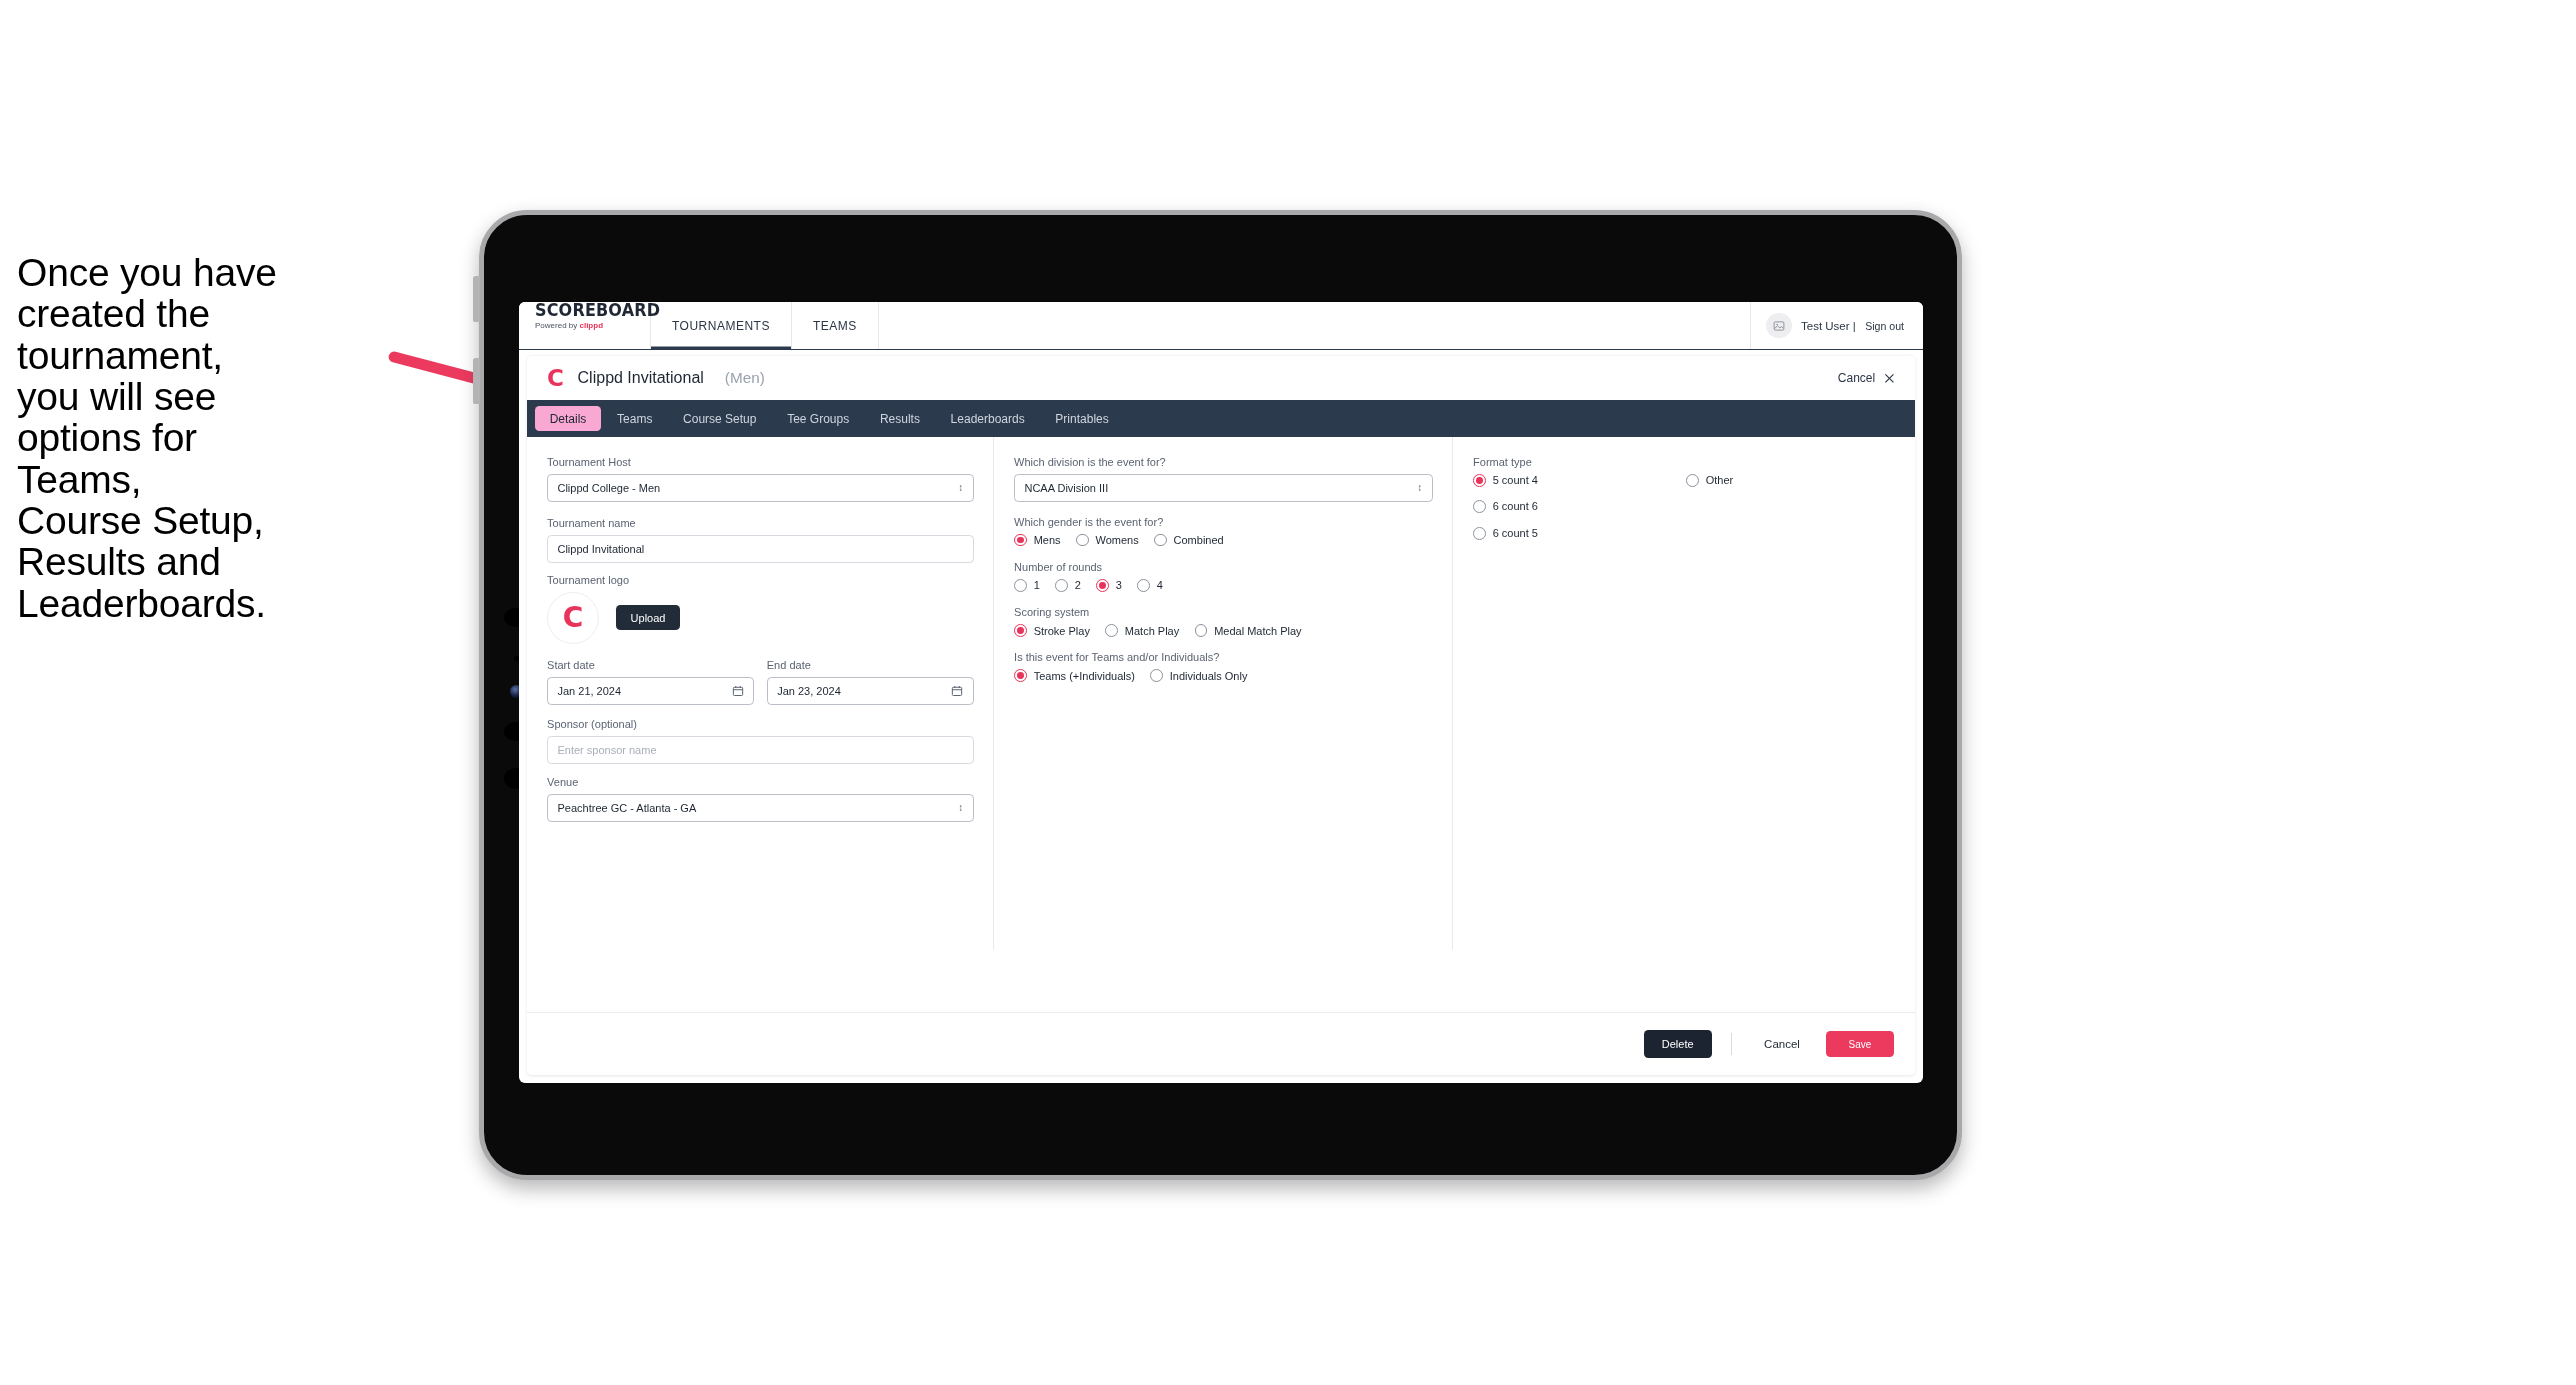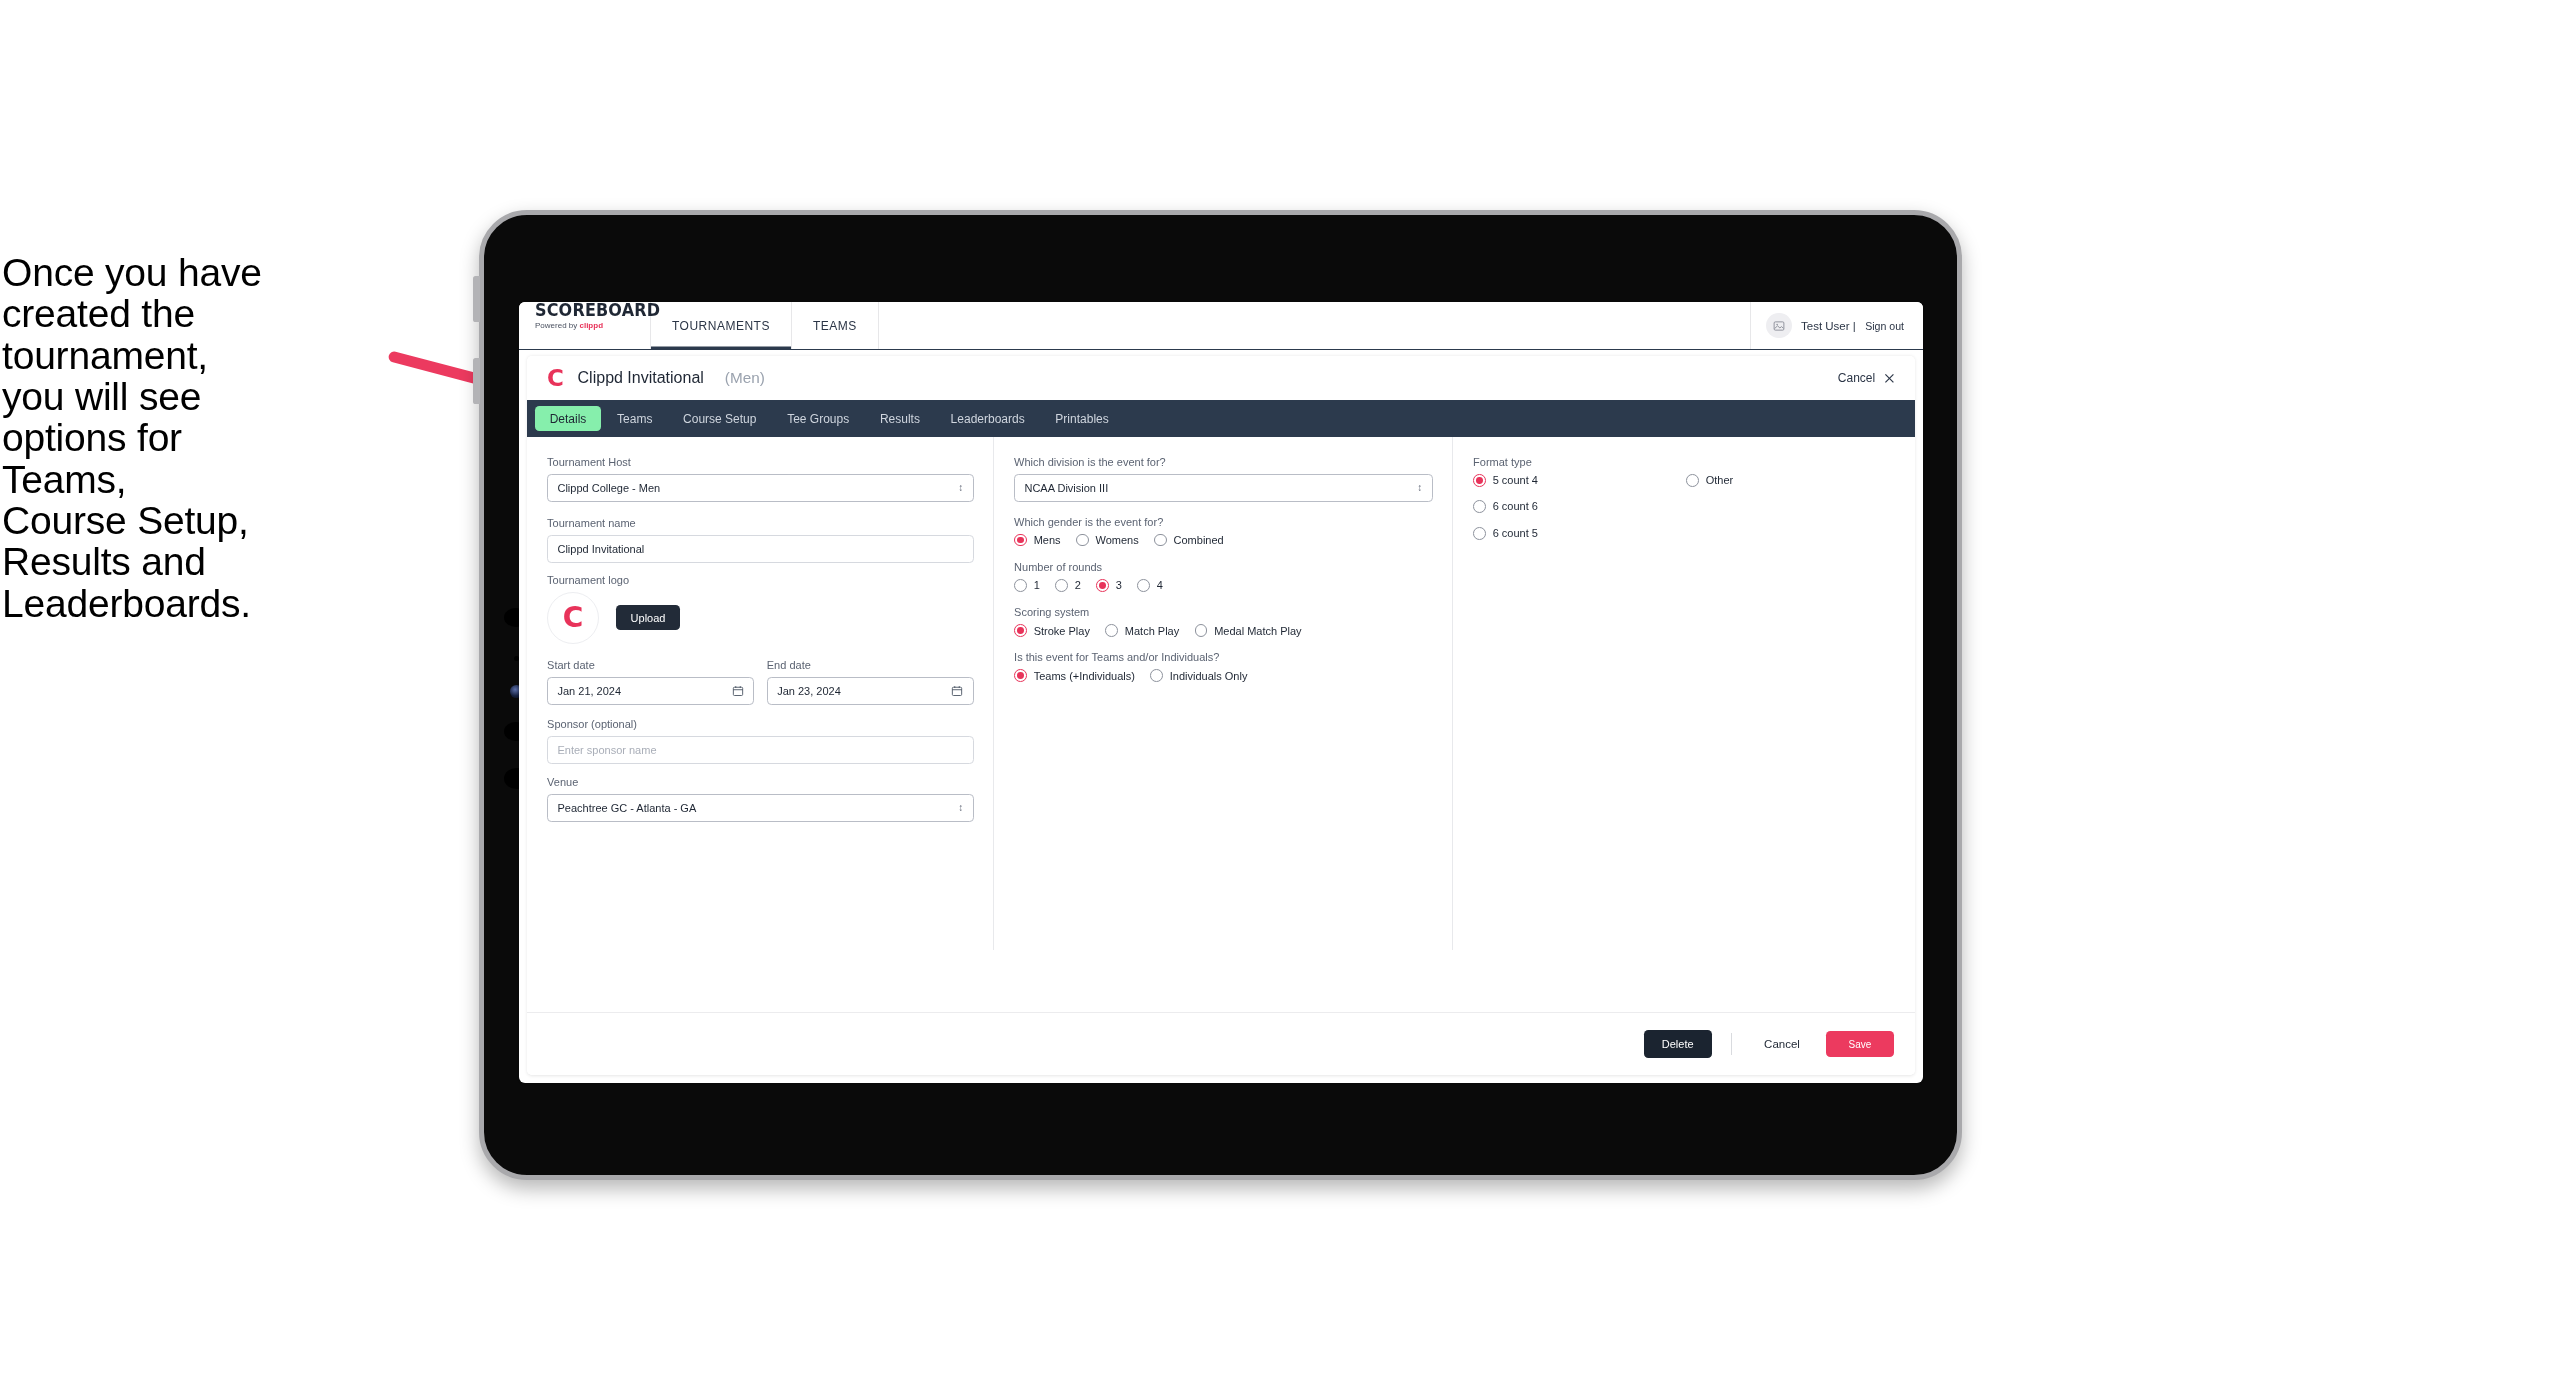--- a/index.html
+++ b/index.html
@@ -7,21 +7,21 @@
     width: 2576px; height: 1386px;
     background: #ffffff;
     overflow: hidden;
     font-family: "Liberation Sans", sans-serif;
   }
   #stage { position: relative; width: 2576px; height: 1386px; background:#fff; }
 
   
   #annotation {
     position: absolute;
-    left: 2px; top: 252px;
+    left: 17px; top: 252px;
     width: 426px;
     font-size: 39px;
     line-height: 1.06;
     color: #000;
     font-family: "Liberation Sans", sans-serif;
     letter-spacing: -0.2px;
   }
   #annotation .b { font-weight: 400; }
 
   
@@ -138,21 +138,21 @@
   
   #tabbar {
     height: 37px; background: #2c3a4d;
     display: flex; align-items: center; padding-left: 8.5px; gap: 1.7px;
   }
   .tab {
     font-size: 12px; color: #cfd5de;
     padding: 0 14.5px; height: 25.5px; display: flex; align-items: center;
     border-radius: 4.3px;
   }
-  .tab.active { background: #86efac; color: #1e2633; font-weight: 400; }
+  .tab.active { background: #f9a8d4; color: #1e2633; font-weight: 400; }
 
   
   #form-area {
     display: flex; height: 513px; background: #fff;
   }
   .col { box-sizing: border-box; padding: 19px 0 0 0; }
   #col1 { width: 467px; padding-left: 20.4px; padding-right: 19px; border-right: 0.9px solid #e8e9ec; }
   #col2 { width: 459px; padding-left: 20.4px; padding-right: 19px; border-right: 0.9px solid #e8e9ec; }
   #col3 { flex: 1; padding-left: 20.4px; padding-right: 19px; }
 

